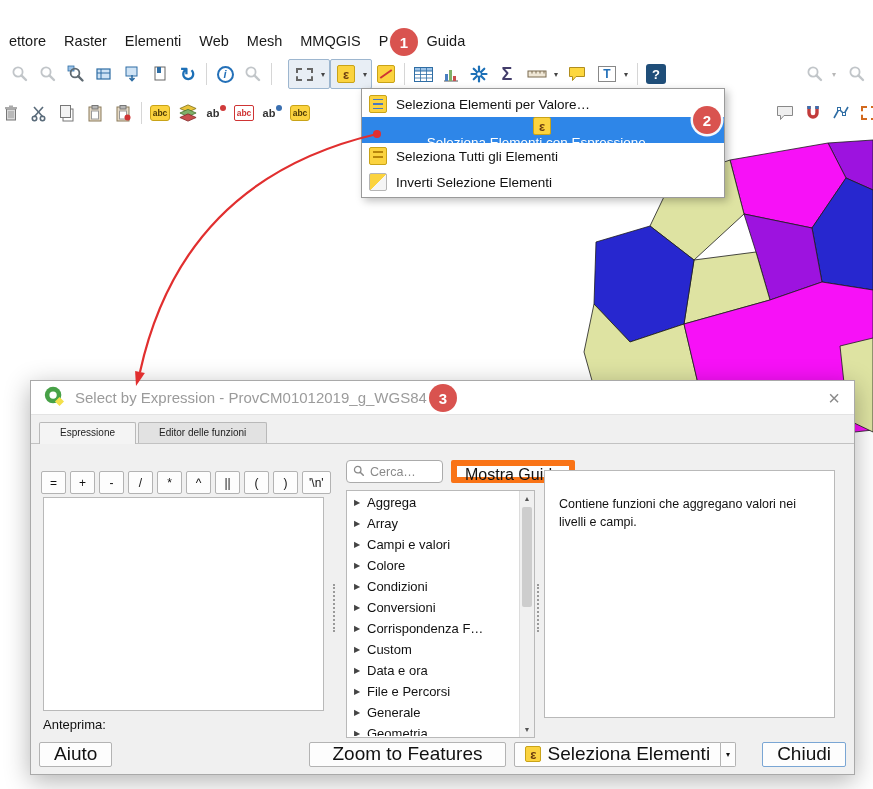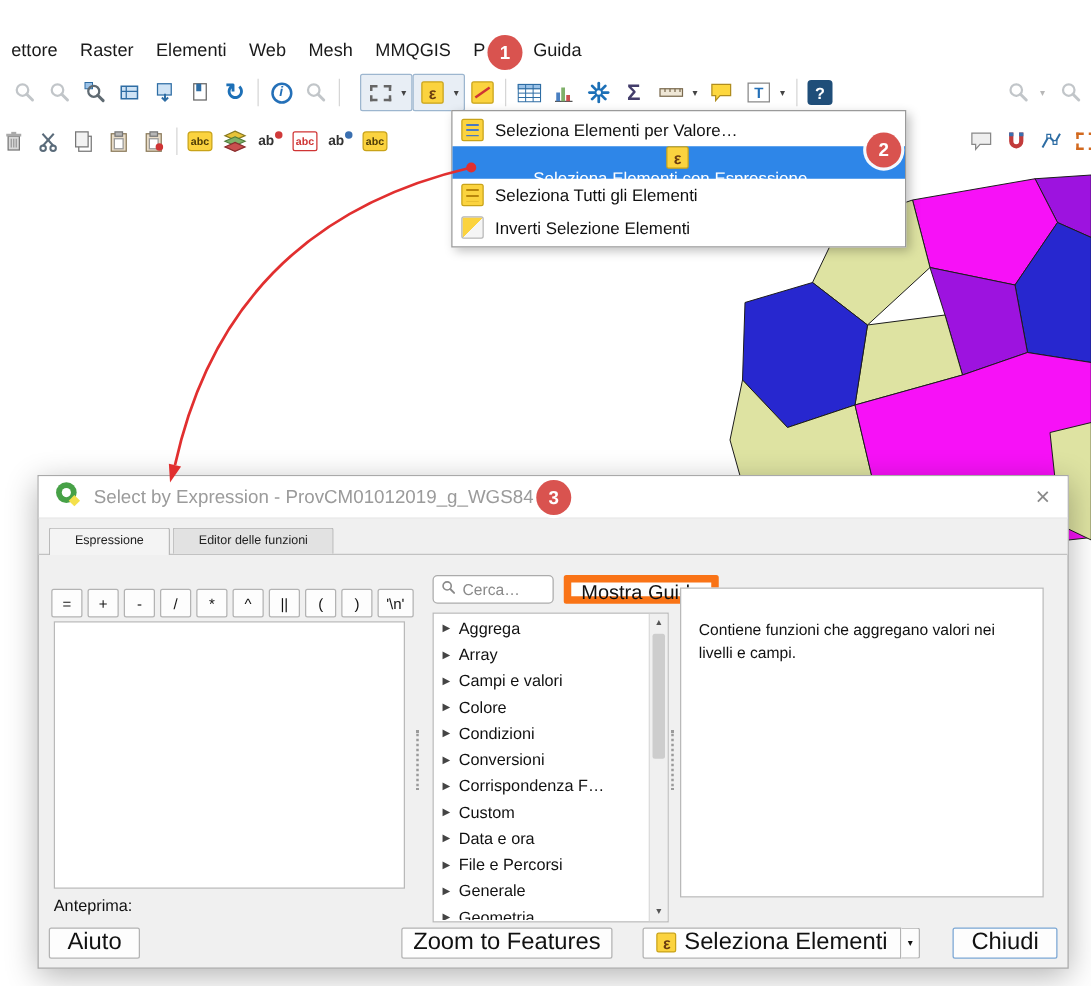--- a/index.html
+++ b/index.html
@@ -101,25 +101,25 @@
   .sba{ height:15px; display:flex; align-items:center; justify-content:center; font-size:7px; color:#555; }
   .sba.dn{ position:absolute; bottom:0; left:0; right:0; }
   .sbthumb{ position:absolute; top:16px; left:2px; right:2px; height:100px; background:#cdcdcd; border-radius:2px; }
   .helppanel{ position:absolute; left:513px; top:26px; width:291px; height:248px; background:#fff; border:1px solid #b9b9b9; padding:12px 14px; }
   .ht{ color:var(--help-title-olive,#9aa23c); font-weight:bold; font-size:14px; text-align:center; }
   .hb{ font-size:12.5px; color:#111; margin-top:12px; line-height:1.45; }
   .btnrow{ position:absolute; left:8px; right:8px; bottom:7px; height:26px; display:flex; align-items:center; }
   .dbtn{ height:25px; padding:0 14px; font-size:19px; background:#fdfdfd; border:1px solid #b3b3b3; border-radius:2px;
          color:#111; display:flex; align-items:center; gap:6px; white-space:nowrap; }
   .flexsp{ flex:1; }
-  .selgrp{ display:flex; margin-left:24px; }
+  .selgrp{ display:flex; margin-left:8px; }
   .selbtn{ border-radius:2px 0 0 2px; padding:0 10px; }
   .selbtn .cm-icon{ margin:0; width:16px; height:16px; }
   .selarrow{ border-radius:0 2px 2px 0; border-left:none; padding:0 5px; font-size:8px; }
-  .zoomf{ margin-left:8px; padding:0 9px; }
+  .zoomf{ margin-left:8px; padding:0 23px; }
   .chiudi{ margin-left:26px; border-color:#7aa6d4; }
 
   
   .arrowsvg{ position:absolute; inset:0; z-index:8; pointer-events:none; }
   .badge{ position:absolute; width:28px; height:28px; border-radius:50%; background:var(--annotation-red,#d9534f); color:#fff;
           font-size:15px; font-weight:bold; display:flex; align-items:center; justify-content:center; z-index:9;
           box-shadow:0 0 0 2.5px rgba(255,255,255,.95); }
   .b1{ left:390px; top:28px; }
   .b2{ left:693px; top:106px; }
   .b3{ left:429px; top:384px; }

